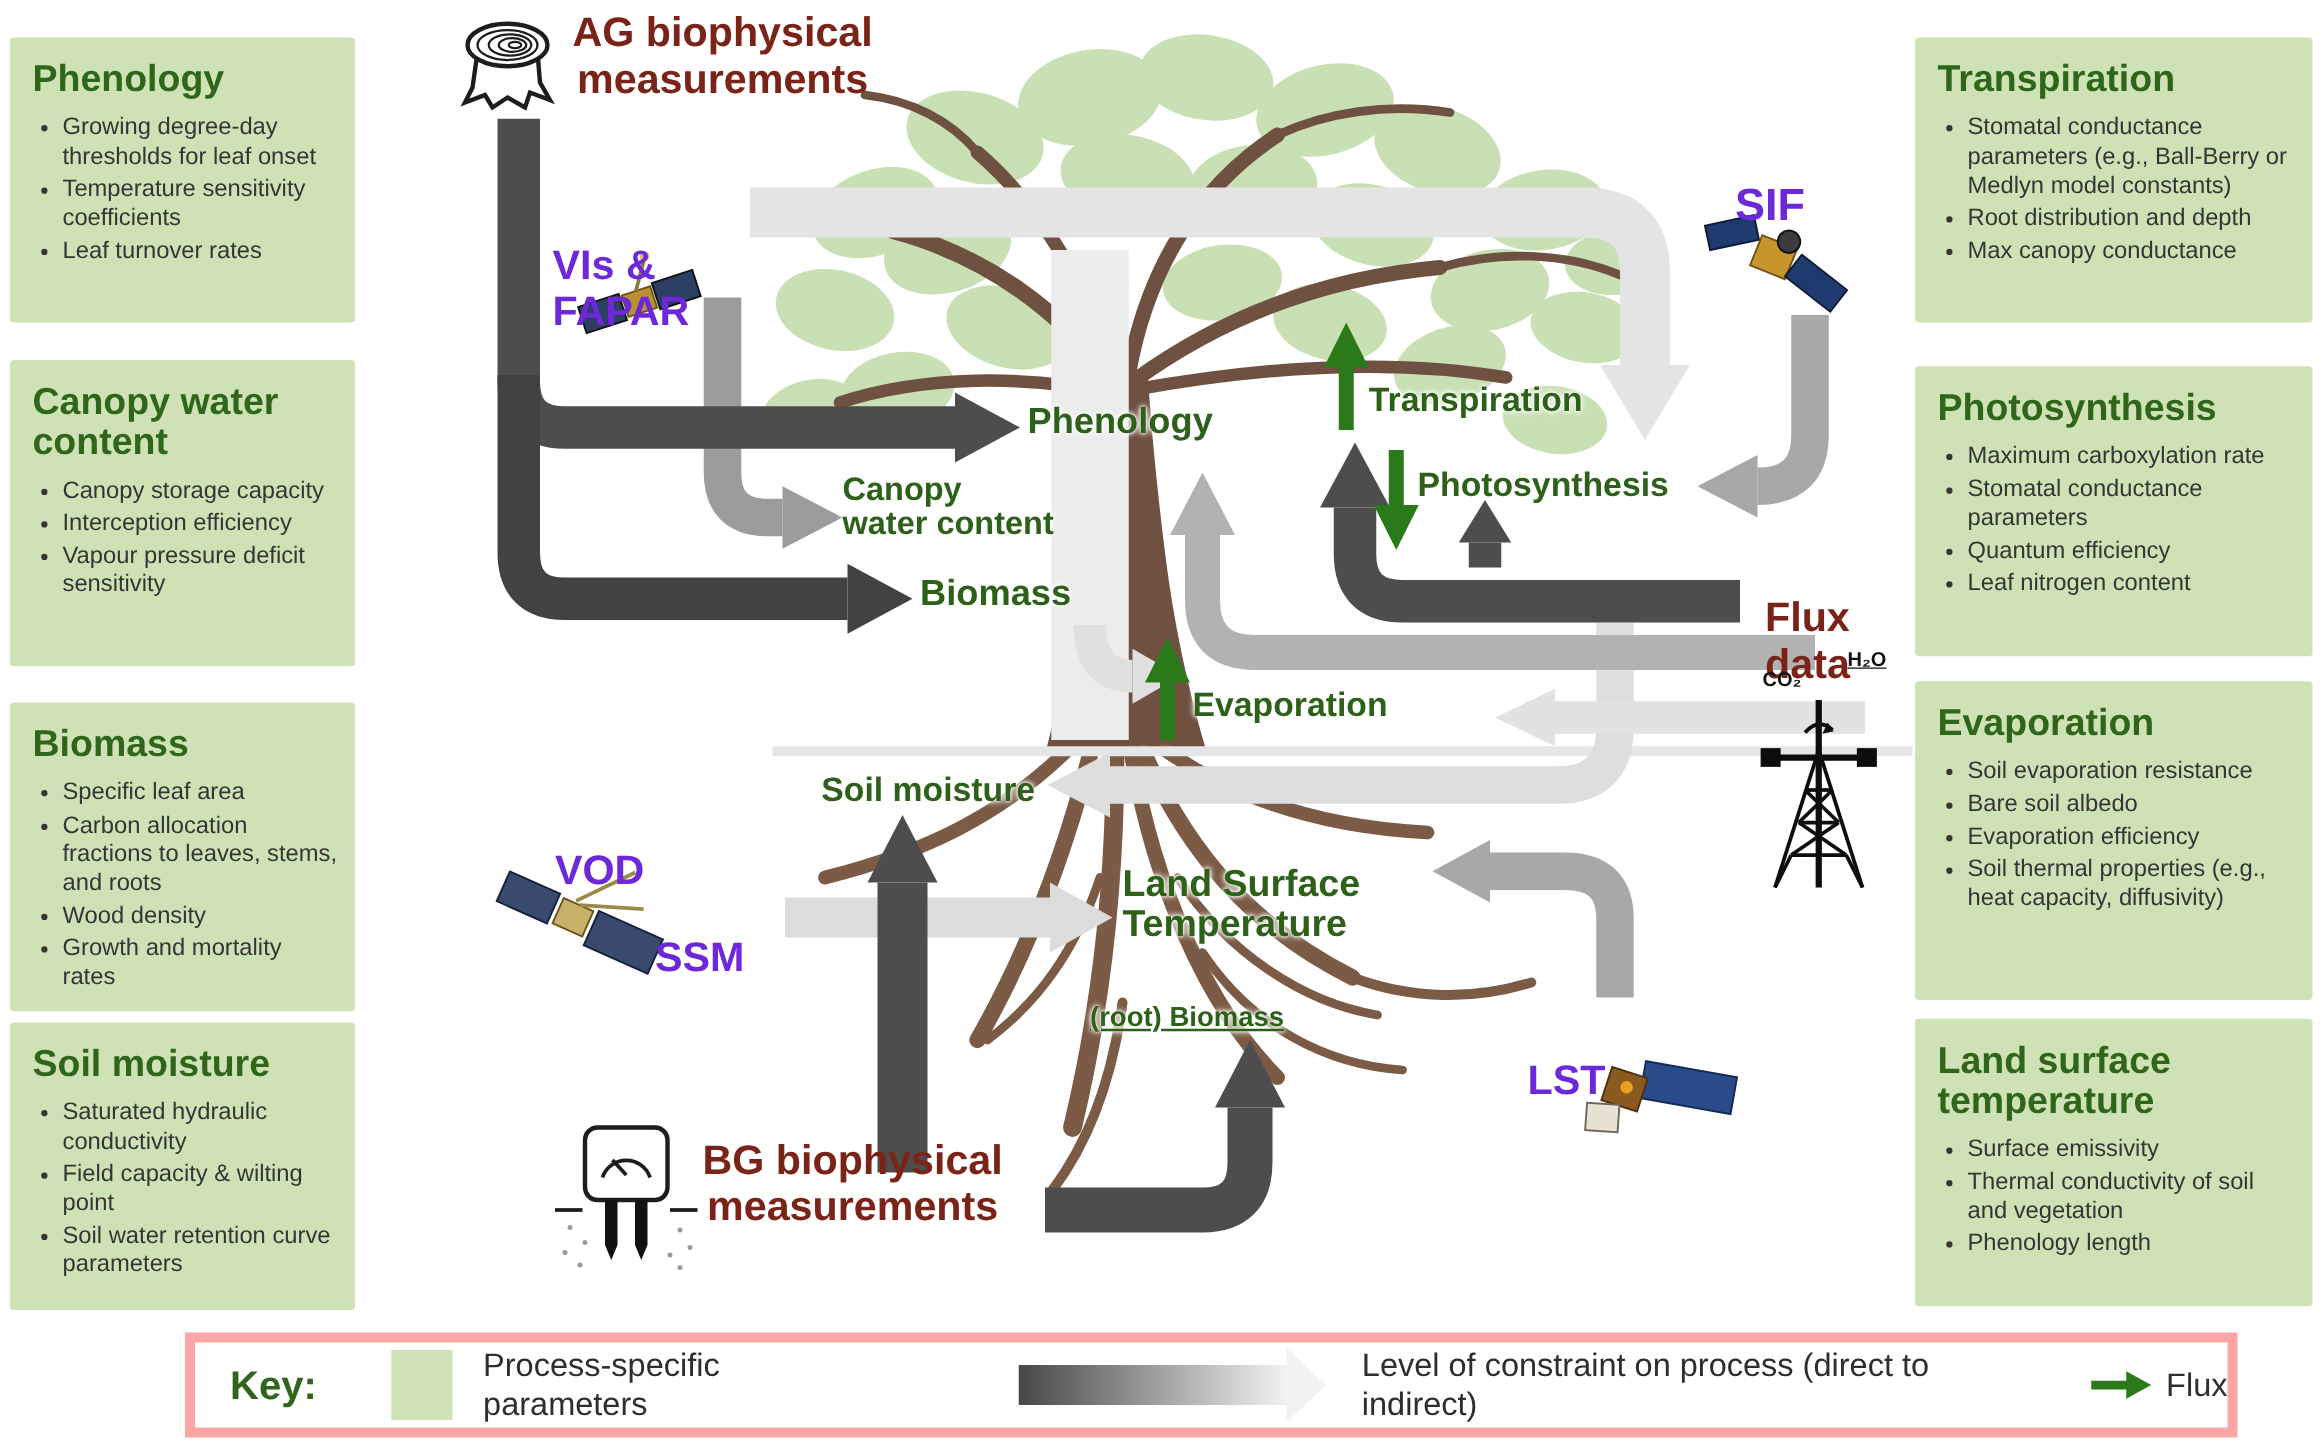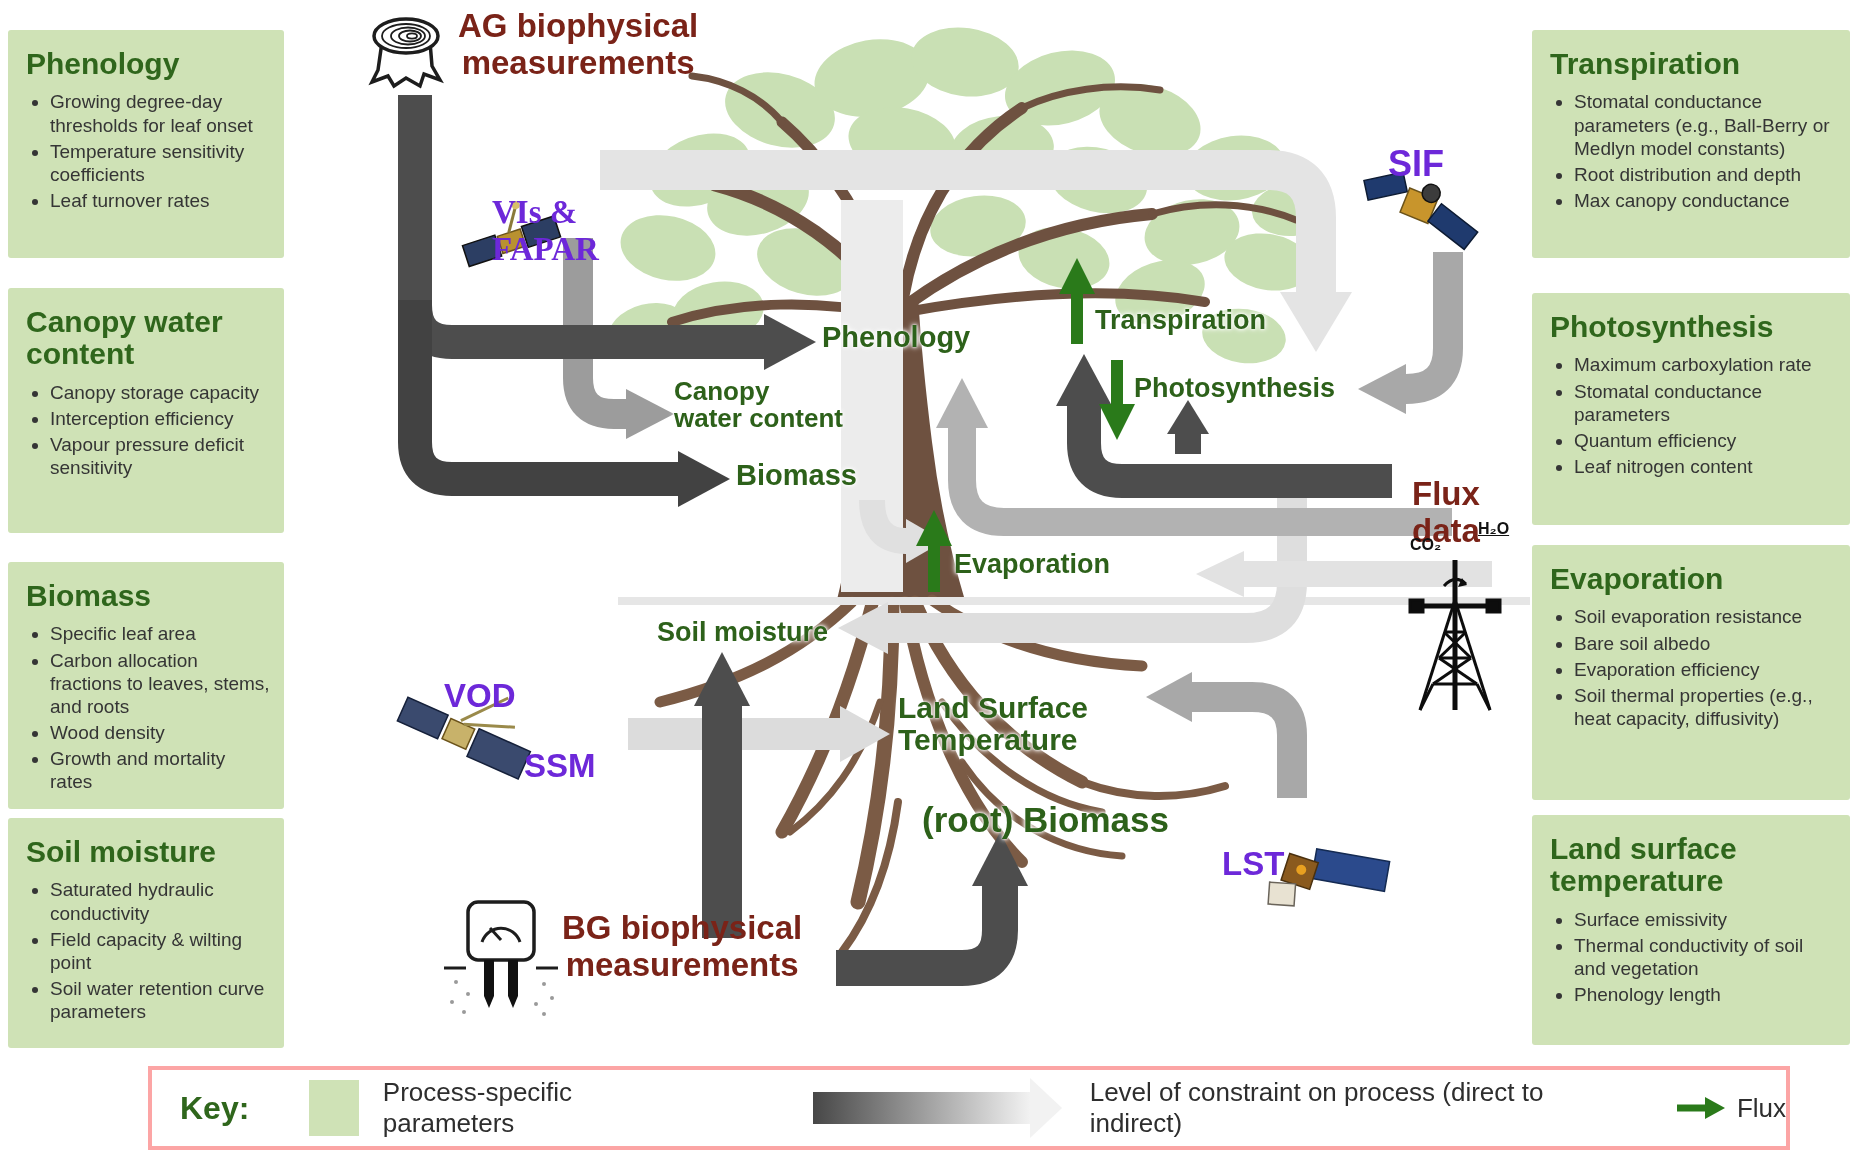--- a/index.html
+++ b/index.html
@@ -9,21 +9,21 @@
   .pbox{position:absolute;background:#cfe2b6;border-radius:3px;padding:16px 14px 12px 18px;box-sizing:border-box;}
   .pbox h2{margin:2px 0 10px 0;font-size:30px;line-height:1.08;color:#2f661c;font-weight:bold;}
   .pbox ul{margin:0;padding:0 0 0 24px;}
   .pbox li{font-size:19px;line-height:1.22;color:#353535;margin:3px 0;}
   .srclab{position:absolute;font-weight:bold;white-space:pre-line;line-height:1.12;}
   .maroon{color:#7a2318;font-size:33px;text-align:center;}
   .red{color:#6d28d9;font-size:33px;margin-top:48px;}
   .proc{position:absolute;font-weight:bold;color:#2d611a;white-space:pre-line;line-height:1.05;
         text-shadow:0 0 4px #fff,0 0 6px #fff,0 0 2px #fff;}
   .gas{position:absolute;font-weight:bold;color:#111;font-size:16px;}
-  #keybar{position:absolute;left:148px;top:1066px;width:1642px;height:84px;border:4px solid #fca5a5;
+  #keybar{position:absolute;left:148px;top:1066px;width:1642px;height:84px;border:8px solid #fca5a5;
           background:#fff;box-sizing:border-box;display:flex;align-items:center;}
   #keybar .ktitle{color:#2f661c;font-weight:bold;font-size:32px;margin-left:28px;}
   #keybar .swatch{width:54px;height:56px;background:#cfe2b6;margin-left:60px;}
   #keybar .ktext{font-size:26px;color:#2e2e2e;margin-left:24px;}
   #keybar .gradarrow{position:relative;width:236px;height:32px;margin-left:130px;
           background:linear-gradient(to right,#474747,#f2f2f2);}
   #keybar .gradarrow:after{content:"";position:absolute;right:-32px;top:-14px;width:0;height:0;
           border-top:30px solid transparent;border-bottom:30px solid transparent;border-left:32px solid #f2f2f2;}
   #keybar .karrowwrap{margin-left:78px;display:flex;align-items:center;}
   #keybar .ktext2{font-size:26px;color:#2e2e2e;margin-left:60px;}
@@ -283,21 +283,21 @@
     <h2>Land surface temperature</h2>
     <ul>
       <li>Surface emissivity</li>
       <li>Thermal conductivity of soil and vegetation</li>
       <li>Phenology length</li>
     </ul>
   </div>
 
   <div class="srclab maroon" style="left:458px;top:8px;">AG biophysical
 measurements</div>
-  <div class="srclab red" style="left:492px;top:146px;font-family:Liberation Serif, serif;">VIs &amp;
+  <div class="srclab red" style="left:442px;top:146px;">VIs &amp;
 FAPAR</div>
   <div class="srclab red" style="left:1388px;top:96px;font-size:36px;">SIF</div>
   <div class="srclab maroon" style="left:1412px;top:476px;">Flux
 data</div>
   <div class="gas" style="left:1410px;top:536px;">CO₂</div>
   <div class="gas" style="left:1478px;top:520px;text-decoration:underline;">H₂O</div>
   <div class="srclab red" style="left:444px;top:630px;">VOD</div>
   <div class="srclab red" style="left:524px;top:700px;">SSM</div>
   <div class="srclab red" style="left:1222px;top:798px;">LST</div>
   <div class="srclab maroon" style="left:562px;top:910px;">BG biophysical
@@ -306,21 +306,21 @@
   <div class="proc" style="left:822px;top:322px;font-size:29px;">Phenology</div>
   <div class="proc" style="left:674px;top:378px;font-size:26px;">Canopy
 water content</div>
   <div class="proc" style="left:736px;top:460px;font-size:29px;">Biomass</div>
   <div class="proc" style="left:1095px;top:306px;font-size:27px;">Transpiration</div>
   <div class="proc" style="left:1134px;top:374px;font-size:27px;">Photosynthesis</div>
   <div class="proc" style="left:954px;top:550px;font-size:27px;">Evaporation</div>
   <div class="proc" style="left:657px;top:618px;font-size:27px;">Soil moisture</div>
   <div class="proc" style="left:898px;top:692px;font-size:30px;">Land Surface
 Temperature</div>
-  <div class="proc" style="left:922px;top:802px;font-size:35px;">(root) Biomass</div>
+  <div class="proc" style="left:872px;top:802px;font-size:22px;text-decoration:underline;">(root) Biomass</div>
 
   <div id="keybar">
     <span class="ktitle">Key:</span>
     <span class="swatch"></span>
     <span class="ktext">Process-specific parameters</span>
     <span class="gradarrow"></span>
     <span class="ktext2">Level of constraint on process (direct to indirect)</span>
     <span class="karrowwrap">
       <svg width="52" height="26" viewBox="0 0 52 26">
         <line x1="2" y1="13" x2="32" y2="13" stroke="#2a7a1a" stroke-width="7"></line>

